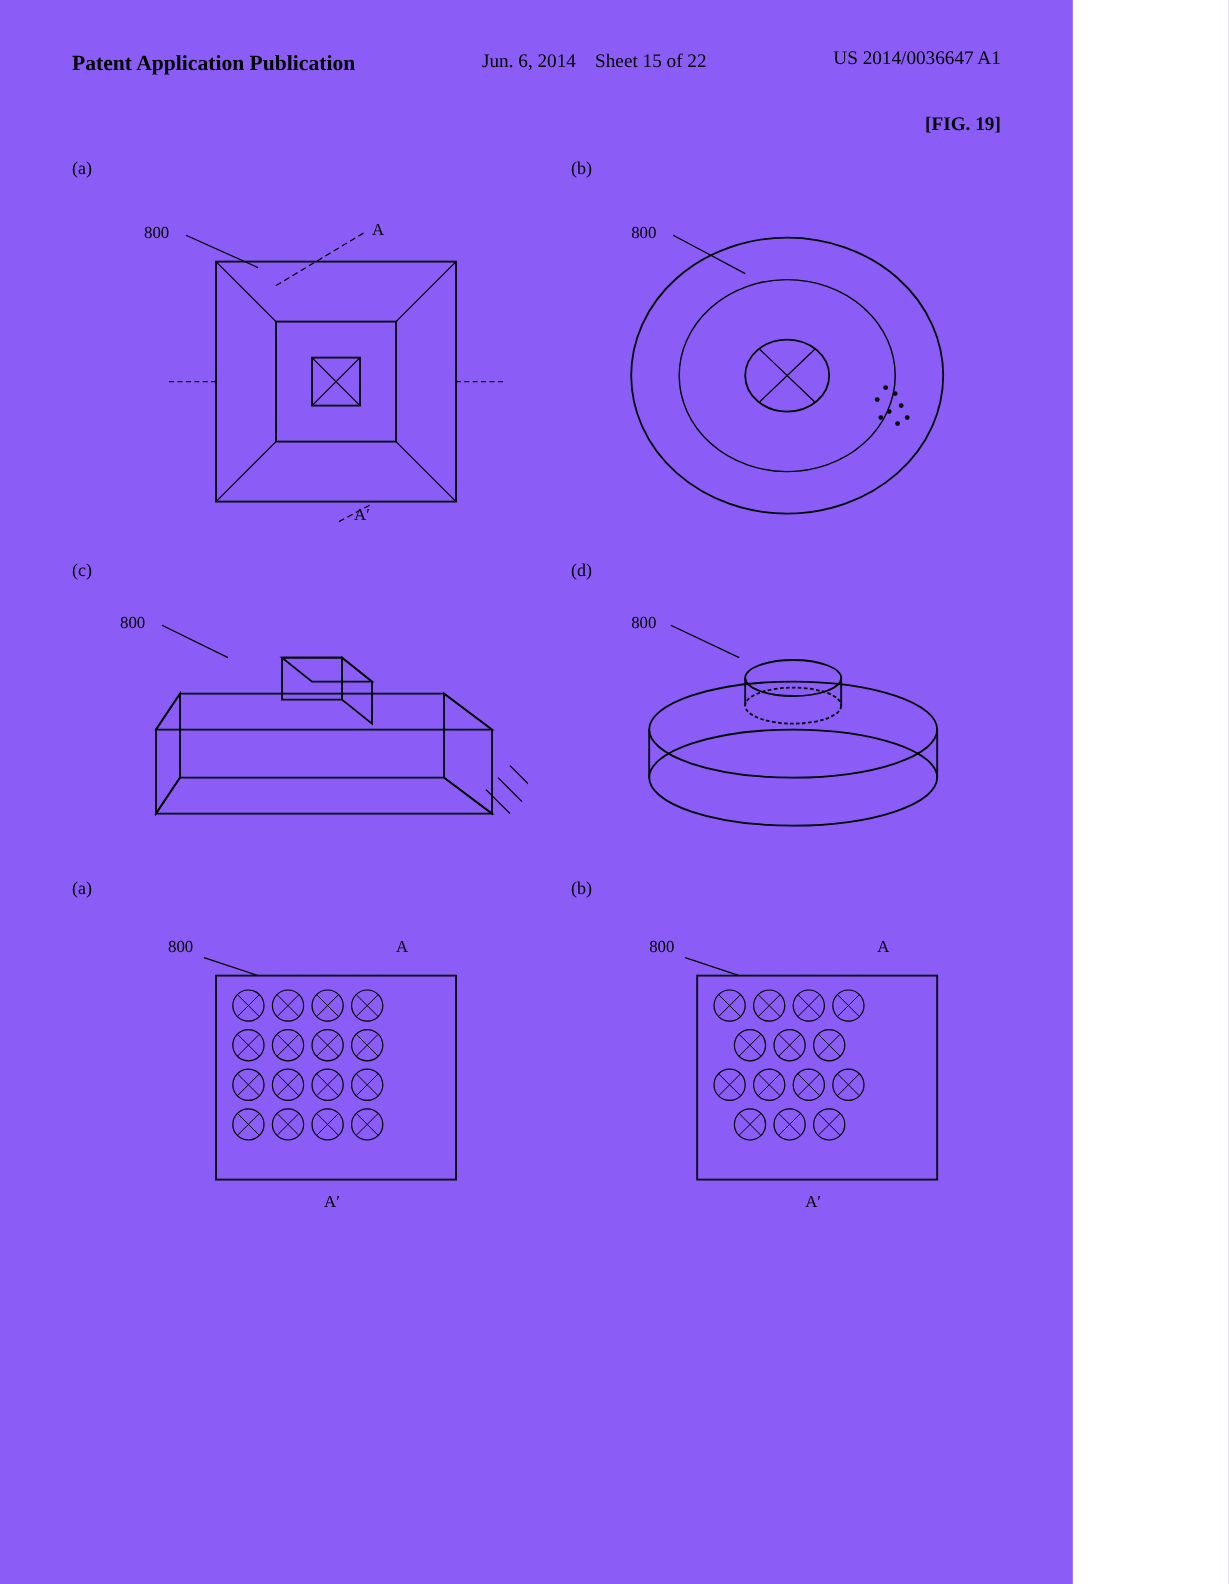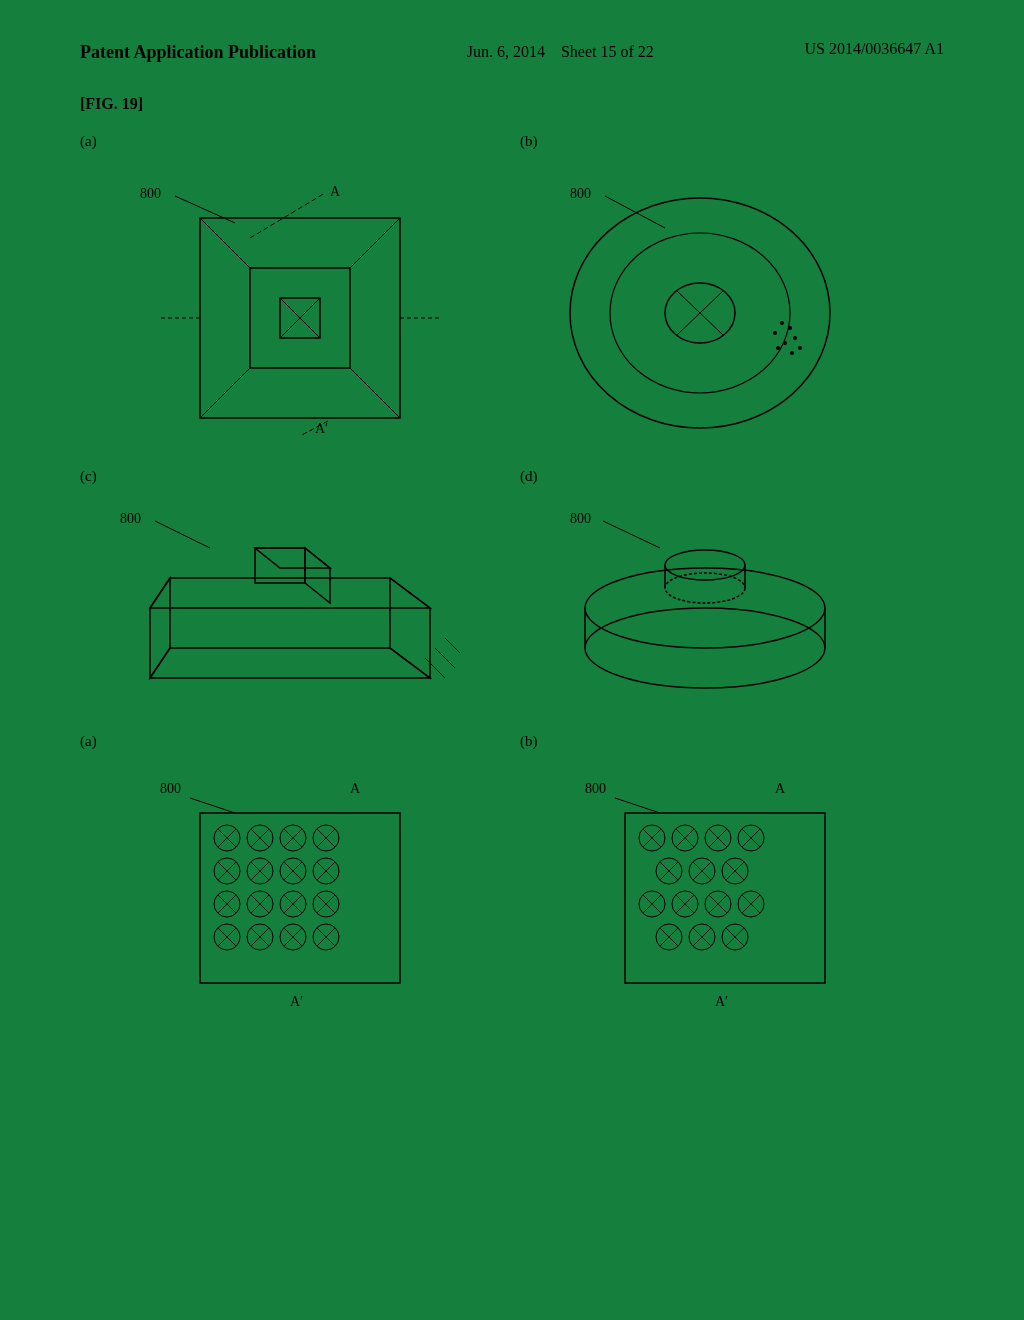--- a/index.html
+++ b/index.html
@@ -5,25 +5,25 @@
     * { margin: 0; padding: 0; box-sizing: border-box; }
     body {
       background: #fff;
       font-family: 'Times New Roman', Times, serif;
       width: 1024px;
       min-height: 1320px;
       position: relative;
       overflow: hidden;
     }
     .page {
-      width: 1024px;
+      width: 894px;
       min-height: 1320px;
-      background: #15803d;
+      background: #8b5cf6;
       position: relative;
-      padding: 40px 80px;
+      padding: 40px 60px;
     }
     .header {
       display: flex;
       justify-content: space-between;
       align-items: flex-start;
       margin-bottom: 30px;
       border-bottom: none;
     }
     .header-left {
       font-size: 18px;
@@ -35,20 +35,21 @@
       text-align: center;
       line-height: 1.5;
     }
     .header-right {
       font-size: 16px;
       font-weight: normal;
       text-align: center;
     }
     .figure-section {
       margin-bottom: 40px;
+      text-align: right;
     }
     .figure-title {
       font-size: 16px;
       font-weight: bold;
       margin-bottom: 20px;
     }
     .figure-row {
       display: flex;
       justify-content: flex-start;
       gap: 20px;

